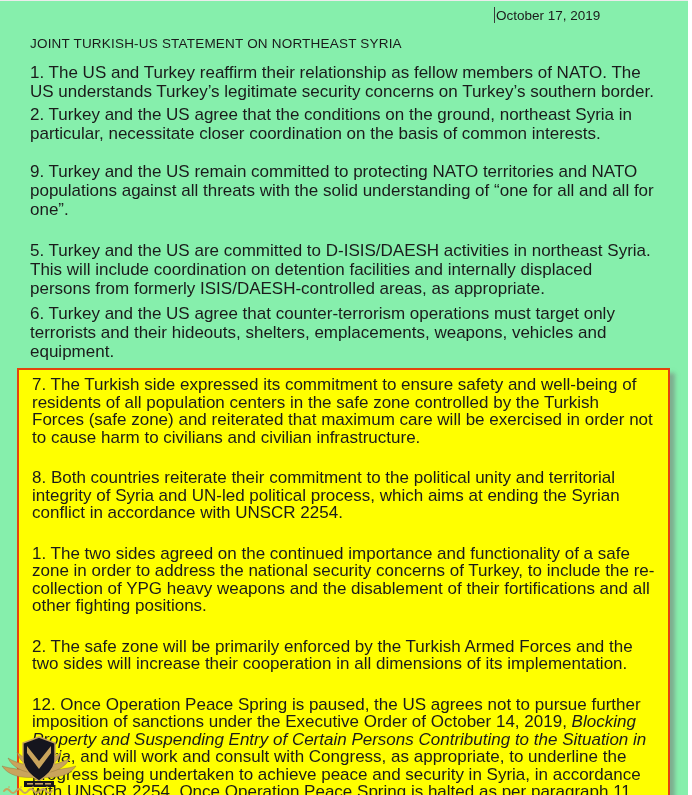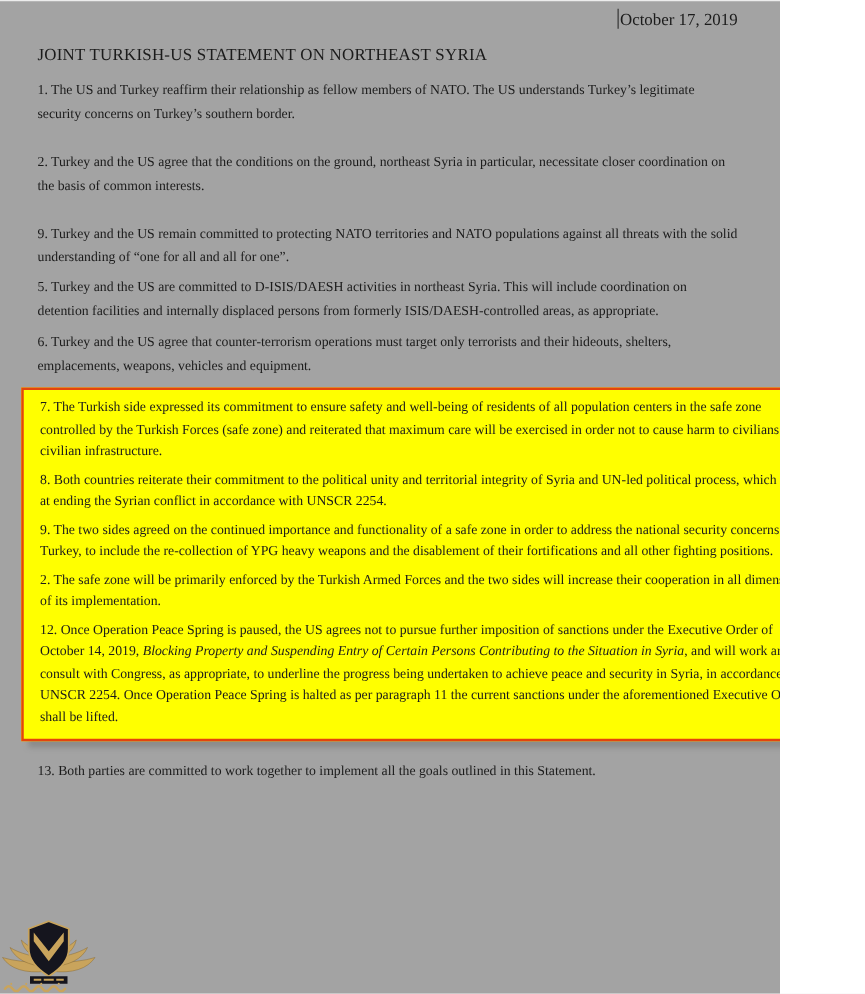--- a/index.html
+++ b/index.html
@@ -1,21 +1,21 @@
 <!DOCTYPE html>
 <html><head>
 <meta charset="utf-8">
 <style>
   * { margin:0; padding:0; box-sizing:border-box; }
   html,body { background:#ffffff; }
   .page {
     position:relative;
-    width:624px; height:795px;
-    background:#a3a3a3;
-    font-family:Liberation Serif, serif;
+    width:688px; height:795px;
+    background:#86efac;
+    font-family:Liberation Sans, sans-serif;
     color:#1b1b1b;
     overflow:hidden;
     border-top:1px solid #ececec;
   }
   .date-row {
     padding-top:5px;
     padding-left:494px;
     height:24px;
     font-size:13.5px;
     line-height:19px;
@@ -29,37 +29,37 @@
     margin-right:1px;
   }
   .content { padding:0 32px 0 30px; }
   .title {
     margin-top:9px;
     font-size:13.5px;
     line-height:19px;
     letter-spacing:0.2px;
   }
   .para {
-    font-size:11px;
+    font-size:17px;
     line-height:19px;
   }
   .highlight-block {
     position:relative;
     margin-left:-13px;
     margin-top:7px;
     width:653px;
     background:#ffff00;
     border:2px solid #e4440d;
     box-shadow:5px 5px 4px rgba(120,120,120,0.55);
     padding:6px 13px 8px 13px;
   }
   .highlight-block .para {
     line-height:17.5px;
   }
-  .hl-gap { margin-top:5px; }
+  .hl-gap { margin-top:23px; }
   .italic { font-style:italic; }
   .p13 { margin-top:15px; }
   .watermark {
     position:absolute;
     left:0; bottom:1px;
     width:80px; height:62px;
   }
 </style>
 </head>
 <body>
@@ -68,29 +68,29 @@
 
   <div class="date-row">
     <span class="caret"></span><span>October 17, 2019</span>
   </div>
 
   <div class="content">
 
     <div class="title">JOINT TURKISH-US STATEMENT ON NORTHEAST SYRIA</div>
 
     <div class="para" style="margin-top:10px">1. The US and Turkey reaffirm their relationship as fellow members of NATO. The US understands Turkey’s legitimate security concerns on Turkey’s southern border.</div>
-    <div class="para" style="margin-top:20px">2. Turkey and the US agree that the conditions on the ground, northeast Syria in particular, necessitate closer coordination on the basis of common interests.</div>
+    <div class="para" style="margin-top:4px">2. Turkey and the US agree that the conditions on the ground, northeast Syria in particular, necessitate closer coordination on the basis of common interests.</div>
     <div class="para" style="margin-top:19px">9. Turkey and the US remain committed to protecting NATO territories and NATO populations against all threats with the solid understanding of “one for all and all for one”.</div>
-    <div class="para" style="margin-top:5px">5. Turkey and the US are committed to D-ISIS/DAESH activities in northeast Syria. This will include coordination on detention facilities and internally displaced persons from formerly ISIS/DAESH-controlled areas, as appropriate.</div>
+    <div class="para" style="margin-top:22px">5. Turkey and the US are committed to D-ISIS/DAESH activities in northeast Syria. This will include coordination on detention facilities and internally displaced persons from formerly ISIS/DAESH-controlled areas, as appropriate.</div>
     <div class="para" style="margin-top:6px">6. Turkey and the US agree that counter-terrorism operations must target only terrorists and their hideouts, shelters, emplacements, weapons, vehicles and equipment.</div>
 
     <div class="highlight-block">
       <div class="para">7. The Turkish side expressed its commitment to ensure safety and well-being of residents of all population centers in the safe zone controlled by the Turkish Forces (safe zone) and reiterated that maximum care will be exercised in order not to cause harm to civilians and civilian infrastructure.</div>
       <div class="para hl-gap">8. Both countries reiterate their commitment to the political unity and territorial integrity of Syria and UN-led political process, which aims at ending the Syrian conflict in accordance with UNSCR 2254.</div>
-      <div class="para hl-gap">9. The two sides agreed on the continued importance and functionality of a safe zone in order to address the national security concerns of Turkey, to include the re-collection of YPG heavy weapons and the disablement of their fortifications and all other fighting positions.</div>
+      <div class="para hl-gap">1. The two sides agreed on the continued importance and functionality of a safe zone in order to address the national security concerns of Turkey, to include the re-collection of YPG heavy weapons and the disablement of their fortifications and all other fighting positions.</div>
       <div class="para hl-gap">2. The safe zone will be primarily enforced by the Turkish Armed Forces and the two sides will increase their cooperation in all dimensions of its implementation.</div>
       <div class="para hl-gap"><span>12. Once Operation Peace Spring is paused, the US agrees not to pursue further imposition of sanctions under the Executive Order of October 14, 2019, </span><span class="italic">Blocking Property and Suspending Entry of Certain Persons Contributing to the Situation in Syria</span><span>, and will work and consult with Congress, as appropriate, to underline the progress being undertaken to achieve peace and security in Syria, in accordance with UNSCR 2254. Once Operation Peace Spring is halted as per paragraph 11 the current sanctions under the aforementioned Executive Order shall be lifted.</span></div>
     </div>
 
     <div class="para p13">13. Both parties are committed to work together to implement all the goals outlined in this Statement.</div>
 
   </div>
 
   <svg class="watermark" viewBox="0 0 80 62" xmlns="http://www.w3.org/2000/svg" aria-hidden="true">
     <g fill="#c9a45c" stroke="#8a6d35" stroke-width="0.4">

